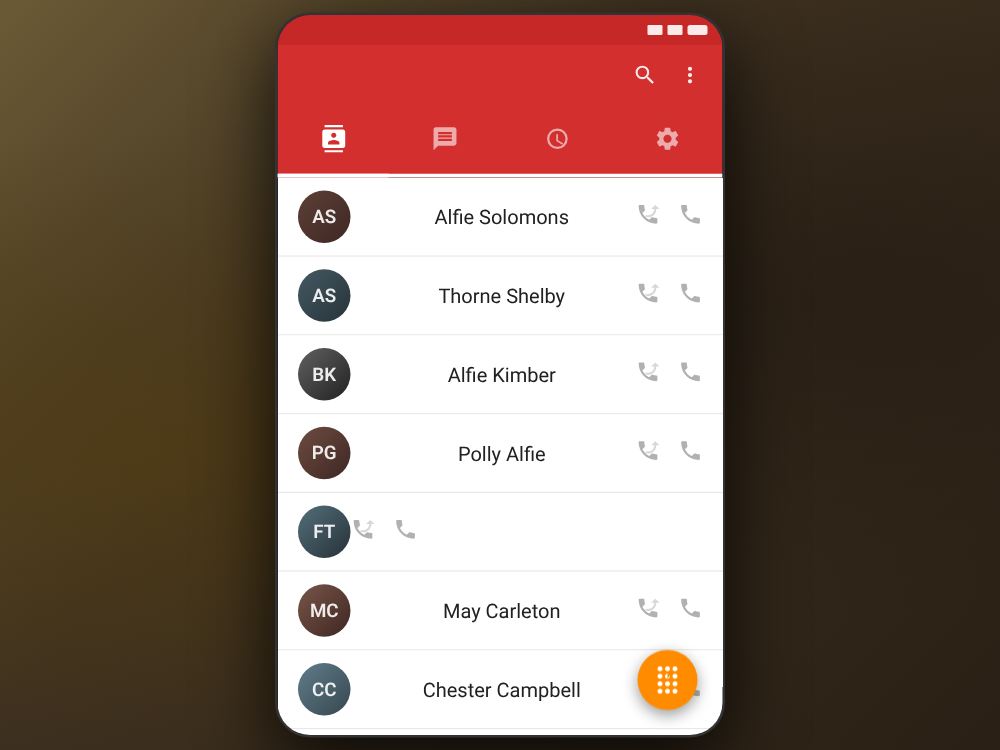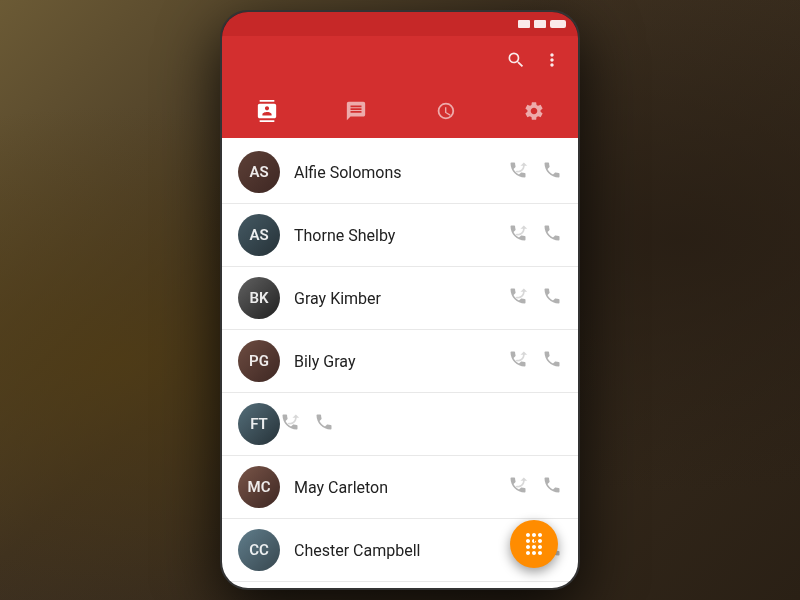--- a/index.html
+++ b/index.html
@@ -168,20 +168,21 @@
       color: rgba(255,255,255,0.9);
       background-size: cover;
     }
 
     .contact-name {
       flex: 1;
       margin-left: 14px;
       font-size: 16px;
       color: #212121;
       font-weight: 400;
+      text-align: center;
     }
 
     .contact-actions {
       display: flex;
       gap: 14px;
       align-items: center;
     }
 
     .action-btn {
       color: #9e9e9e;
@@ -311,40 +312,40 @@
         <svg width="20" height="20" viewBox="0 0 24 24" fill="#9e9e9e">
           <path d="M6.62 10.79c1.44 2.83 3.76 5.14 6.59 6.59l2.2-2.2c.27-.27.67-.36 1.02-.24 1.12.37 2.33.57 3.57.57.55 0 1 .45 1 1V20c0 .55-.45 1-1 1-9.39 0-17-7.61-17-17 0-.55.45-1 1-1h3.5c.55 0 1 .45 1 1 0 1.25.2 2.45.57 3.57.11.35.03.74-.25 1.02l-2.2 2.2z"></path>
         </svg>
       </span>
     </div>
   </div>
       <div class="contact-item">
     <div class="avatar" style="background: linear-gradient(135deg, #616161, #212121);">
       <span class="avatar-face">BK</span>
     </div>
-    <span class="contact-name">Gray Kimber</span>
+    <span class="contact-name">Alfie Kimber</span>
     <div class="contact-actions">
       <span class="action-btn">
         <svg width="20" height="20" viewBox="0 0 24 24" fill="#9e9e9e">
           <path d="M6.62 10.79c1.44 2.83 3.76 5.14 6.59 6.59l2.2-2.2c.27-.27.67-.36 1.02-.24 1.12.37 2.33.57 3.57.57.55 0 1 .45 1 1V20c0 .55-.45 1-1 1-9.39 0-17-7.61-17-17 0-.55.45-1 1-1h3.5c.55 0 1 .45 1 1 0 1.25.2 2.45.57 3.57.11.35.03.74-.25 1.02l-2.2 2.2z"></path>
           <path d="M19 3L15 7h3c0 3.31-2.69 6-6 6-.55 0-1.08-.07-1.58-.2L9 14.23C9.9 14.72 10.92 15 12 15c4.42 0 8-3.58 8-8h3l-4-4z" opacity="0.5"></path>
         </svg>
       </span>
       <span class="action-btn">
         <svg width="20" height="20" viewBox="0 0 24 24" fill="#9e9e9e">
           <path d="M6.62 10.79c1.44 2.83 3.76 5.14 6.59 6.59l2.2-2.2c.27-.27.67-.36 1.02-.24 1.12.37 2.33.57 3.57.57.55 0 1 .45 1 1V20c0 .55-.45 1-1 1-9.39 0-17-7.61-17-17 0-.55.45-1 1-1h3.5c.55 0 1 .45 1 1 0 1.25.2 2.45.57 3.57.11.35.03.74-.25 1.02l-2.2 2.2z"></path>
         </svg>
       </span>
     </div>
   </div>
       <div class="contact-item">
     <div class="avatar" style="background: linear-gradient(135deg, #6d4c41, #3e2723);">
       <span class="avatar-face">PG</span>
     </div>
-    <span class="contact-name">Bily Gray</span>
+    <span class="contact-name">Polly Alfie</span>
     <div class="contact-actions">
       <span class="action-btn">
         <svg width="20" height="20" viewBox="0 0 24 24" fill="#9e9e9e">
           <path d="M6.62 10.79c1.44 2.83 3.76 5.14 6.59 6.59l2.2-2.2c.27-.27.67-.36 1.02-.24 1.12.37 2.33.57 3.57.57.55 0 1 .45 1 1V20c0 .55-.45 1-1 1-9.39 0-17-7.61-17-17 0-.55.45-1 1-1h3.5c.55 0 1 .45 1 1 0 1.25.2 2.45.57 3.57.11.35.03.74-.25 1.02l-2.2 2.2z"></path>
           <path d="M19 3L15 7h3c0 3.31-2.69 6-6 6-.55 0-1.08-.07-1.58-.2L9 14.23C9.9 14.72 10.92 15 12 15c4.42 0 8-3.58 8-8h3l-4-4z" opacity="0.5"></path>
         </svg>
       </span>
       <span class="action-btn">
         <svg width="20" height="20" viewBox="0 0 24 24" fill="#9e9e9e">
           <path d="M6.62 10.79c1.44 2.83 3.76 5.14 6.59 6.59l2.2-2.2c.27-.27.67-.36 1.02-.24 1.12.37 2.33.57 3.57.57.55 0 1 .45 1 1V20c0 .55-.45 1-1 1-9.39 0-17-7.61-17-17 0-.55.45-1 1-1h3.5c.55 0 1 .45 1 1 0 1.25.2 2.45.57 3.57.11.35.03.74-.25 1.02l-2.2 2.2z"></path>

